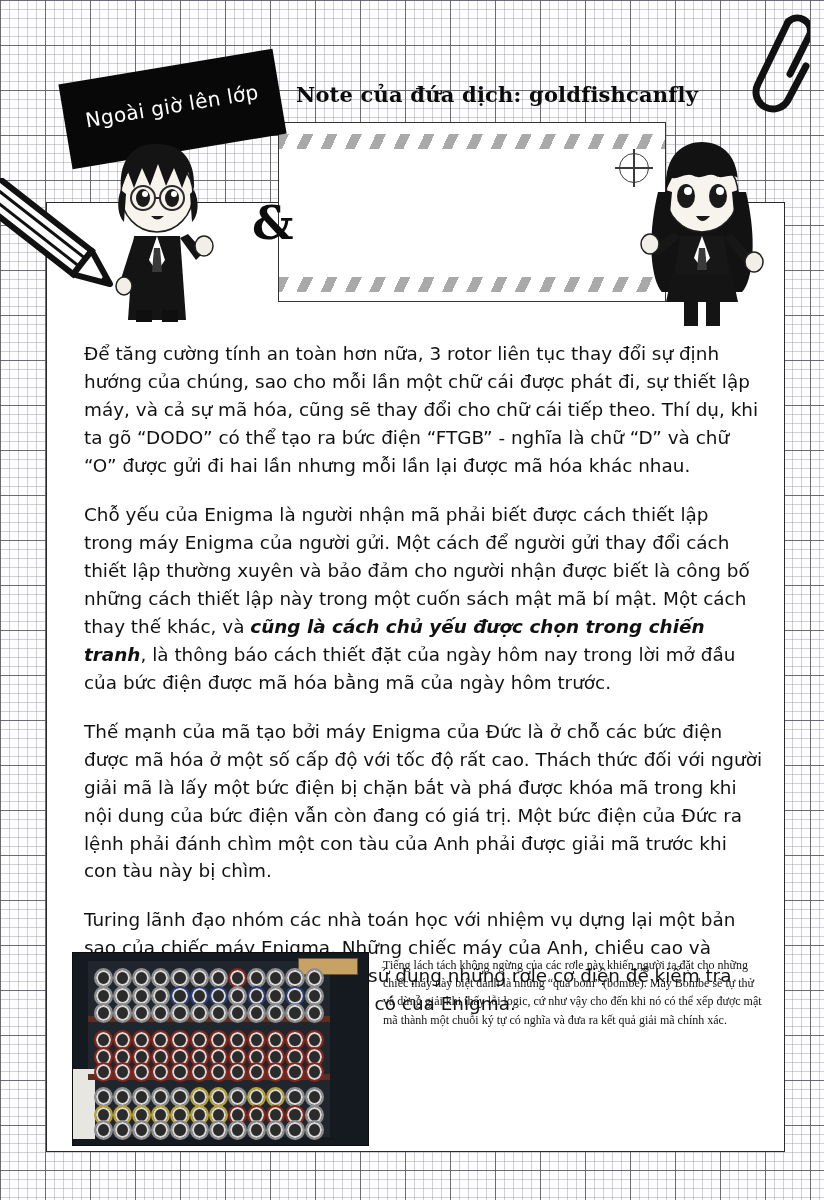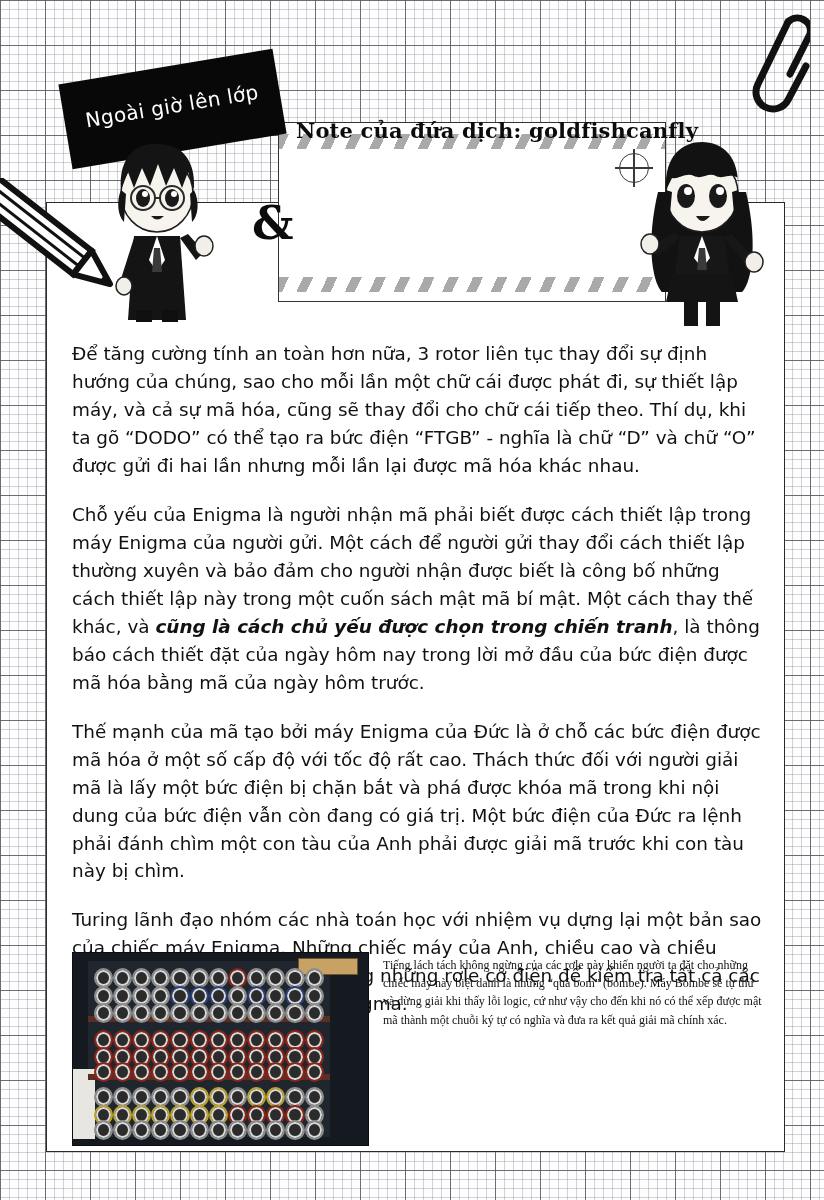--- a/index.html
+++ b/index.html
@@ -161,21 +161,20 @@
     position: absolute;
     left: 296px;
     top: 82px;
     font-family: "DejaVu Serif", serif;
     font-weight: bold;
     font-size: 21px;
     color: #0b0b0b;
     letter-spacing: 0.2px;
     z-index: 6;
     white-space: nowrap;
-    margin-top: 36px;
   }
 
   
   .chibi {
     position: absolute;
     z-index: 5;
   }
   .chibi-left  { left: 96px;  top: 132px; width: 122px; height: 190px; }
   .chibi-right { left: 636px; top: 132px; width: 132px; height: 196px; }
 
@@ -185,21 +184,21 @@
     left: 72px;
     top: 340px;
     width: 690px;
     z-index: 3;
   }
   .para {
     font-family: "DejaVu Sans", sans-serif;
     font-size: 18.4px;
     line-height: 1.52;
     color: #111111;
-    margin: 0 0 21px 0;
+    margin: 0 0 21px 12px;
     text-align: left;
   }
   .para .emph {
     font-weight: bold;
     font-style: italic;
   }
 
   
   .bottom-block {
     position: absolute;

